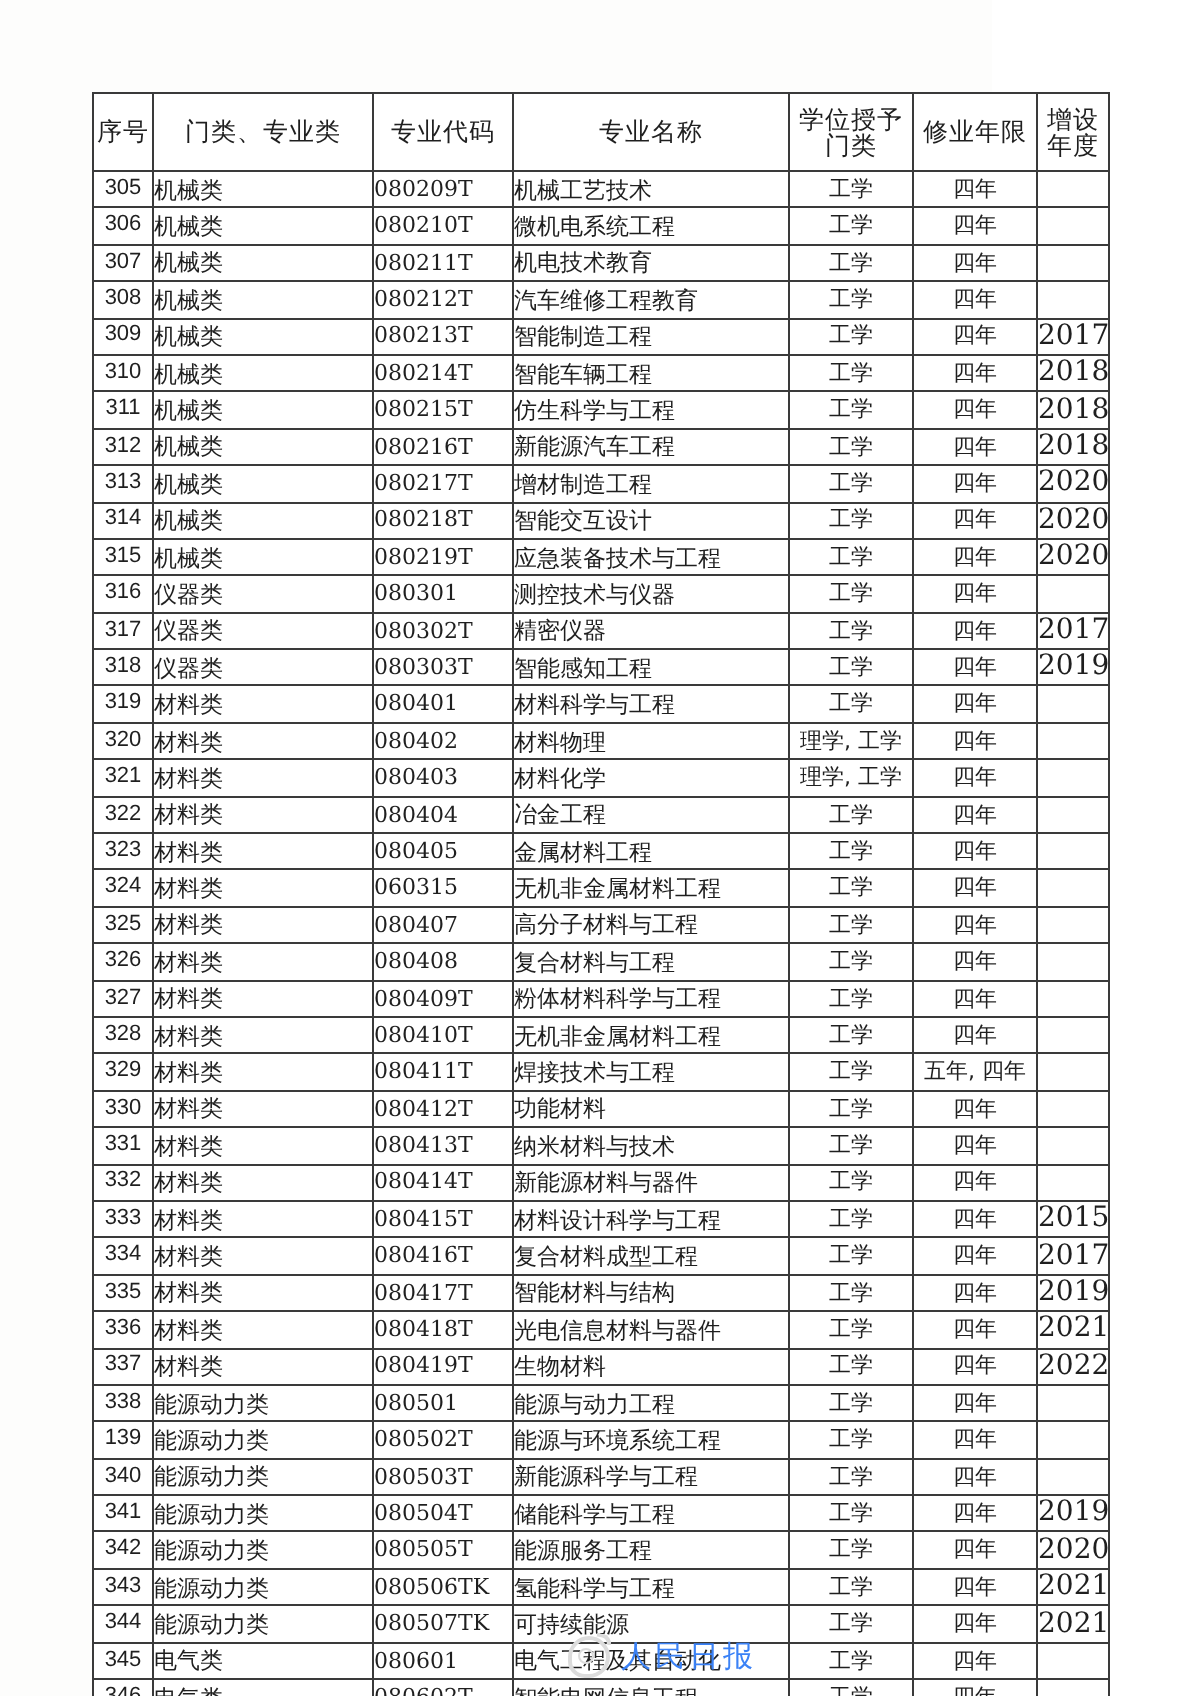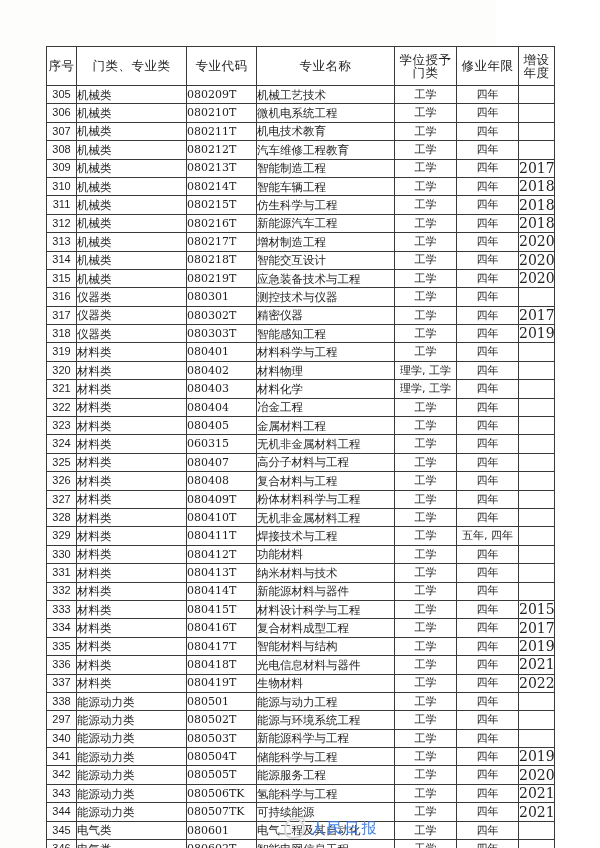--- a/index.html
+++ b/index.html
@@ -476,21 +476,21 @@
           <tr>
             <td class="seq">338</td>
             <td class="cat">能源动力类</td>
             <td class="code">080501</td>
             <td class="name">能源与动力工程</td>
             <td class="deg">工学</td>
             <td class="yrs">四年</td>
             <td class="added"></td>
           </tr>
           <tr>
-            <td class="seq">297</td>
+            <td class="seq">139</td>
             <td class="cat">能源动力类</td>
             <td class="code">080502T</td>
             <td class="name">能源与环境系统工程</td>
             <td class="deg">工学</td>
             <td class="yrs">四年</td>
             <td class="added"></td>
           </tr>
           <tr>
             <td class="seq">340</td>
             <td class="cat">能源动力类</td>

